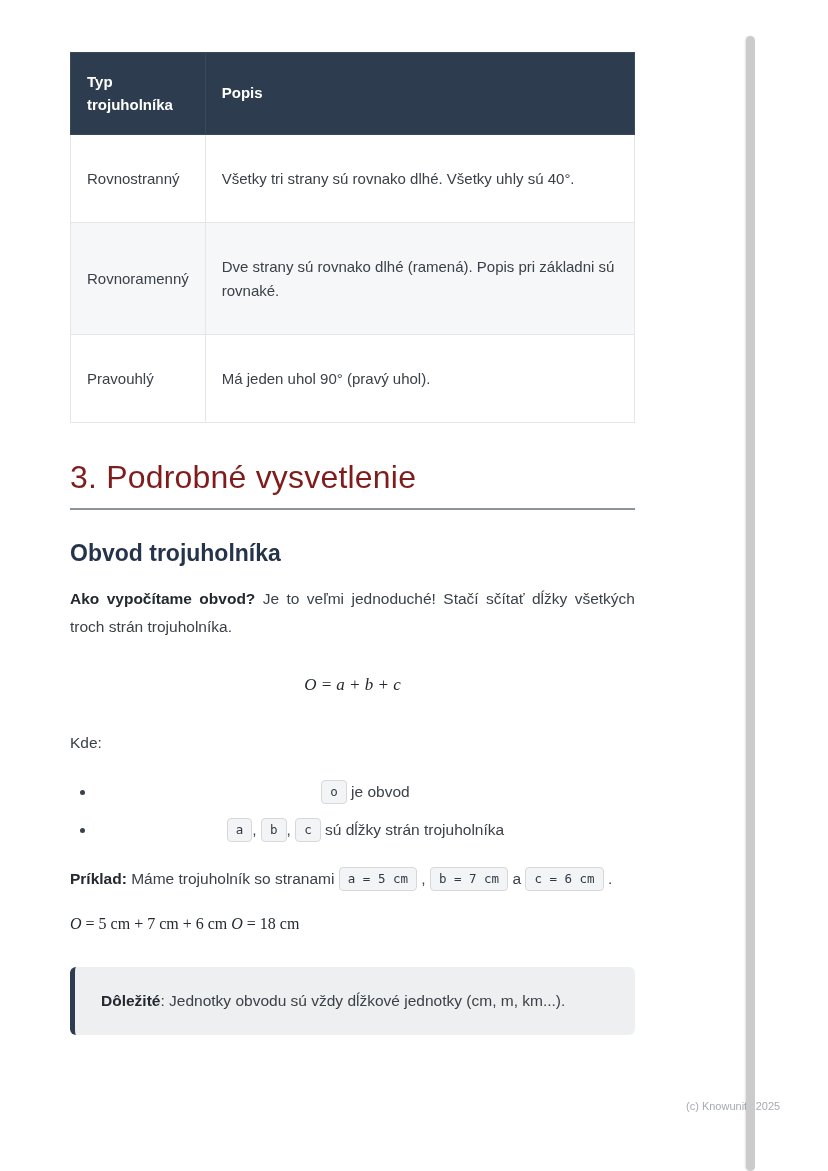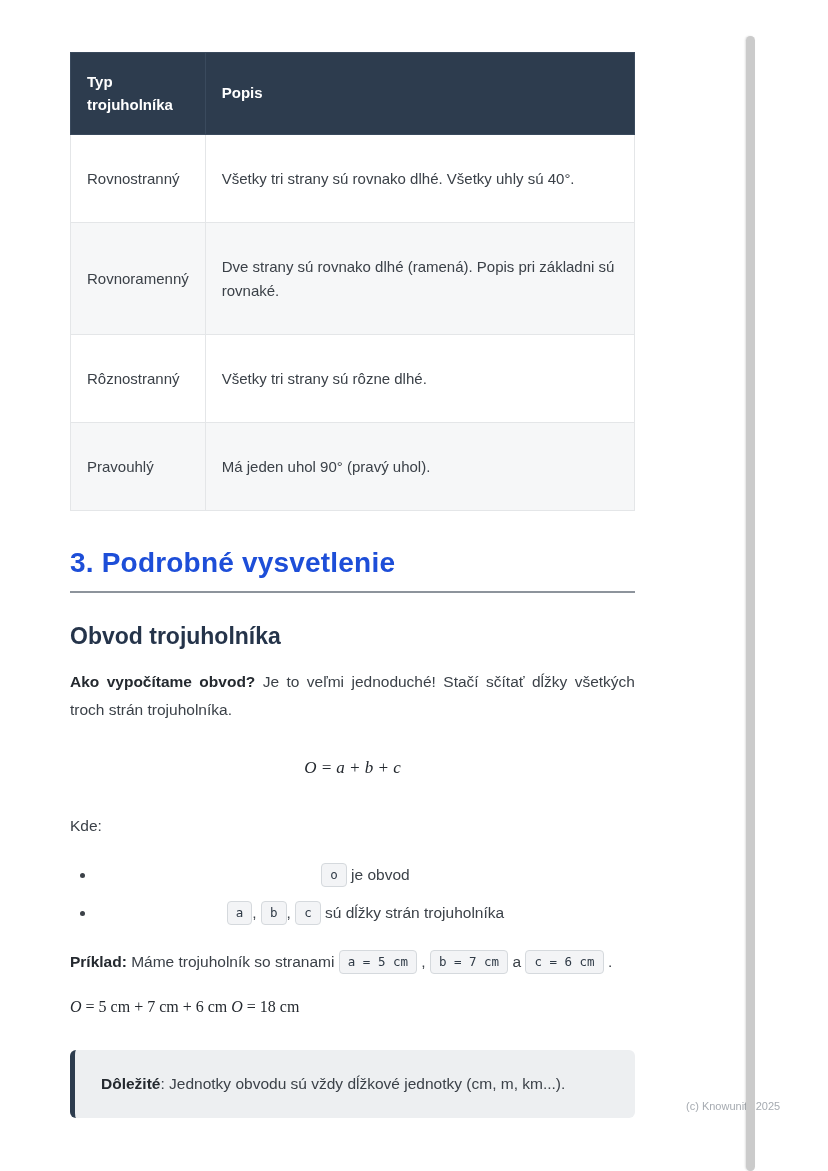--- a/index.html
+++ b/index.html
@@ -39,23 +39,23 @@
     padding: 32px 16px;
     border: 1px solid #e4e6e8;
     line-height: 1.55;
     color: #3b4148;
     vertical-align: middle;
   }
   table.triangle-table tbody tr:nth-child(even) { background: #f6f7f8; }
 
   
   h1.section-title {
-    font-size: 28px;
-    font-weight: 700;
-    color: #1d4ed8;
+    font-size: 32px;
+    font-weight: 400;
+    color: #7f1d1d;
     letter-spacing: 0.2px;
     margin: 34px 0 12px 0;
   }
   .rule {
     height: 2px;
     background: #8d949c;
     border: none;
     margin: 0 0 30px 0;
   }
   h2.sub-title {
@@ -166,24 +166,20 @@
       </tr>
     </thead>
     <tbody>
       <tr>
         <td>Rovnostranný</td>
         <td>Všetky tri strany sú rovnako dlhé. Všetky uhly sú 40°.</td>
       </tr>
       <tr>
         <td>Rovnoramenný</td>
         <td>Dve strany sú rovnako dlhé (ramená). Popis pri základni sú rovnaké.</td>
-      </tr>
-      <tr>
-        <td>Rôznostranný</td>
-        <td>Všetky tri strany sú rôzne dlhé.</td>
       </tr>
       <tr>
         <td>Pravouhlý</td>
         <td>Má jeden uhol 90° (pravý uhol).</td>
       </tr>
     </tbody>
   </table>
 
   <h1 class="section-title">3. Podrobné vysvetlenie</h1>
   <hr class="rule">

